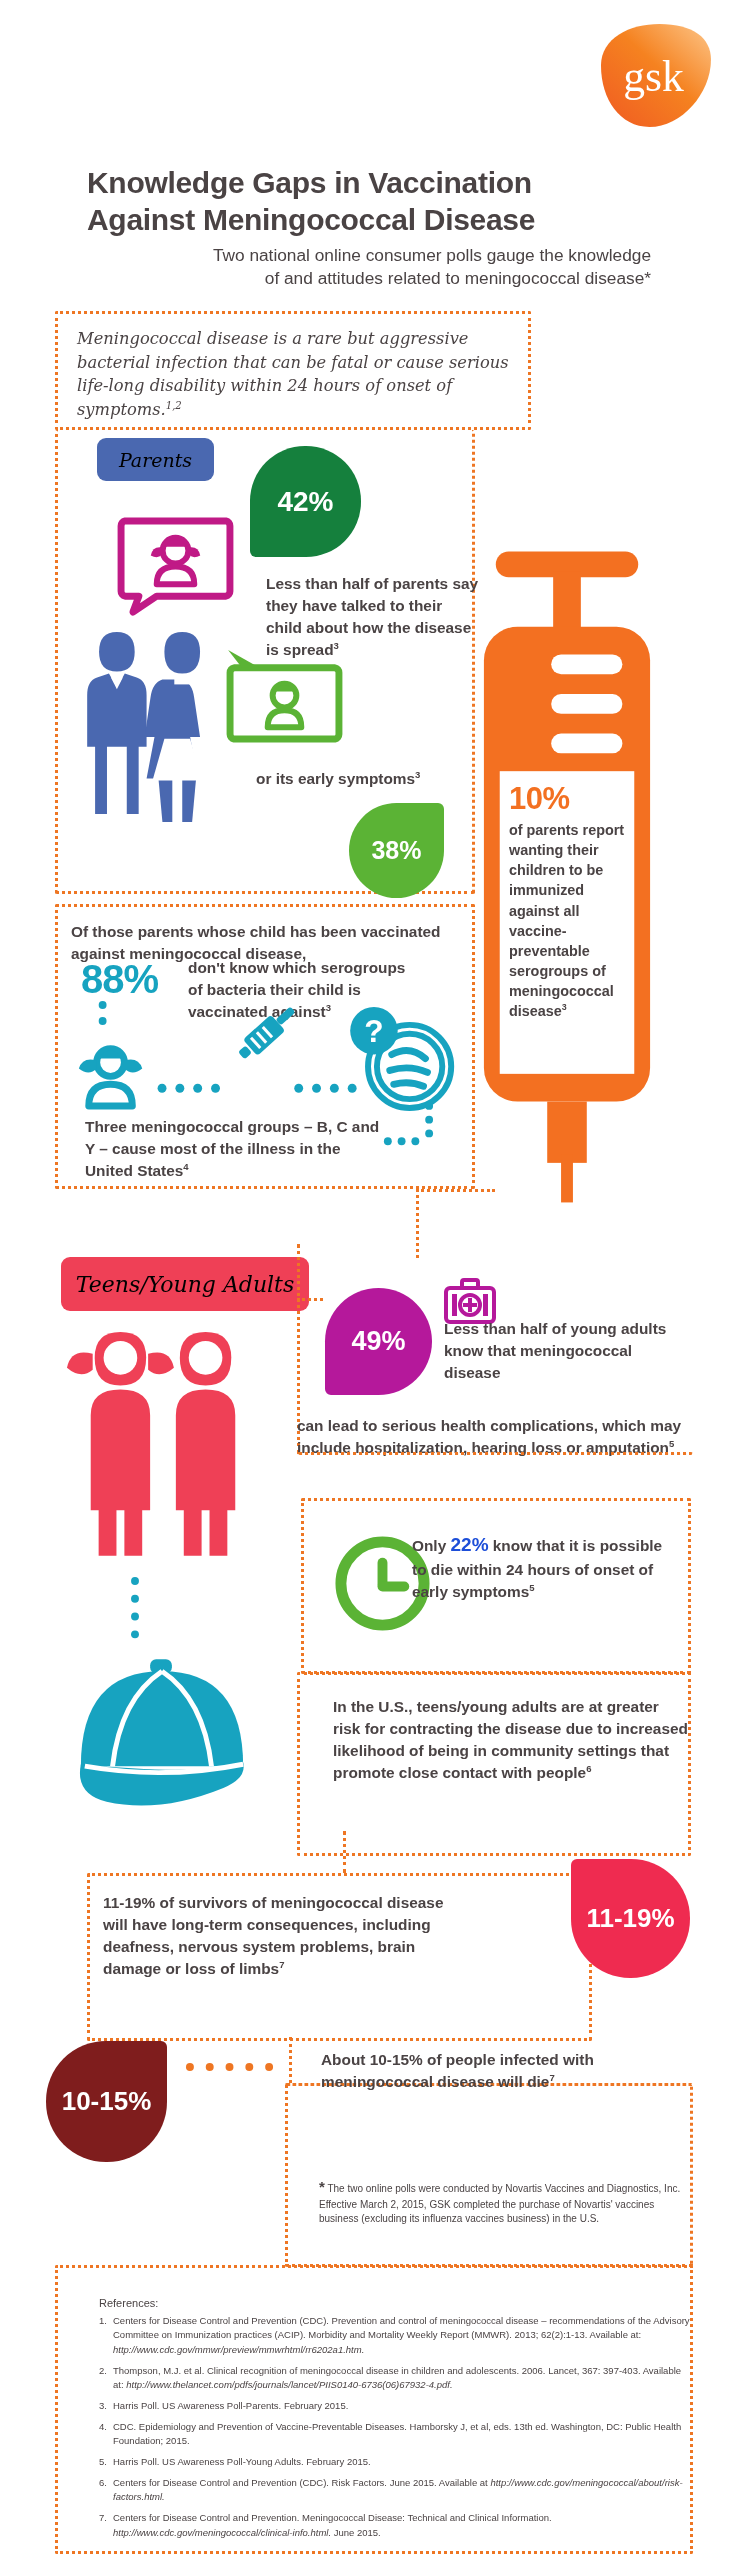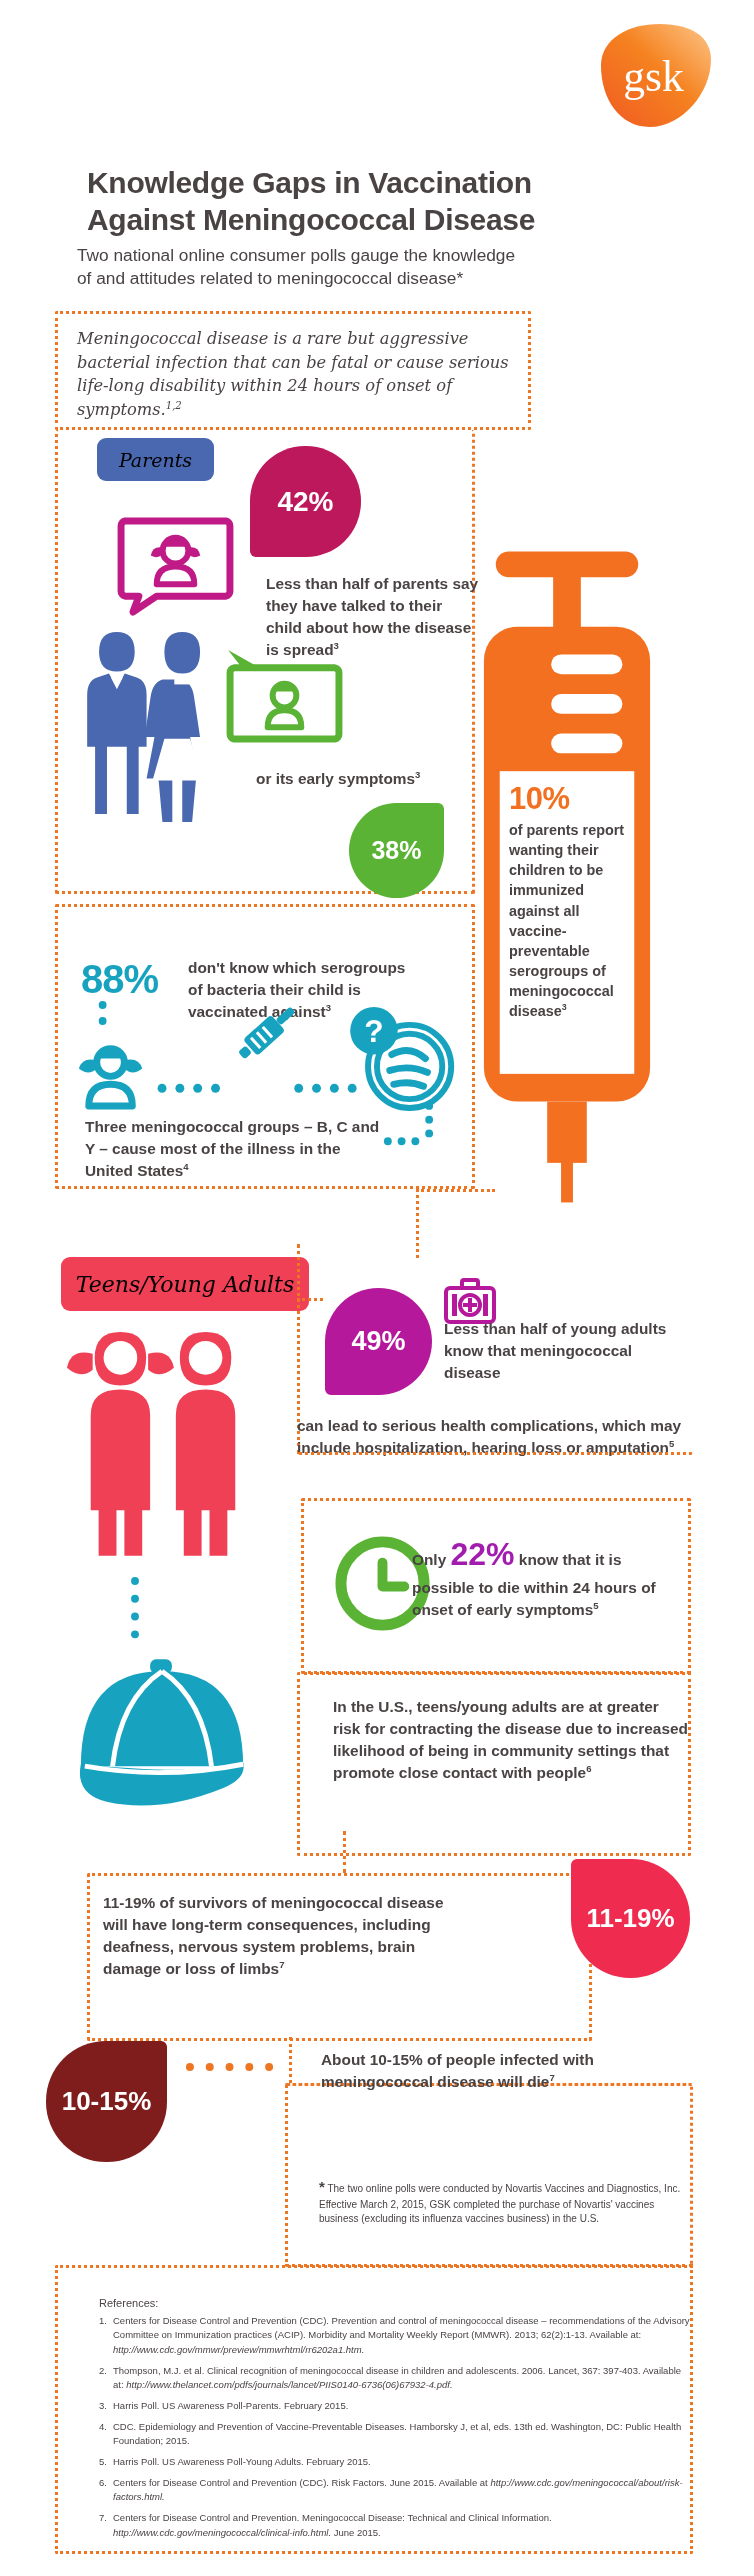--- a/index.html
+++ b/index.html
@@ -12,38 +12,38 @@
     border:3px dotted #ee7623;
     border-radius:2px;
     box-sizing:border-box;
   }
   .dot-line-v{position:absolute;border-left:3px dotted #ee7623;}
   .dot-line-h{position:absolute;border-top:3px dotted #ee7623;}
 
   
   #gsk-logo{position:absolute;left:594px;top:22px;width:119px;height:107px;}
   #title{position:absolute;left:87px;top:165px;width:555px;font-size:30px;font-weight:bold;line-height:1.22;color:#4a4344;letter-spacing:-0.3px;}
-  #subtitle{position:absolute;left:77px;top:244px;width:565px;font-size:17.3px;line-height:1.35;color:#4a4344;}
+  #subtitle{position:absolute;left:86px;top:244px;width:565px;font-size:17.3px;line-height:1.35;color:#4a4344;text-align:right;}
 
   
   #intro-box{left:55px;top:311px;width:476px;height:119px;}
   #intro-text{position:absolute;left:77px;top:327px;width:446px;
     font-family:"DejaVu Serif",serif;font-style:italic;font-size:16.3px;line-height:1.45;color:#4a4344;}
   .sup{font-size:0.62em;vertical-align:super;}
 
   
   .pill{position:absolute;border-radius:9px;color:#000000;
     font-family:"DejaVu Serif",serif;font-style:italic;display:flex;align-items:center;justify-content:center;}
   #parents-pill{left:97px;top:438px;width:117px;height:43px;background:#4a68b0;font-size:19px;}
   #teens-pill{left:61px;top:1257px;width:248px;height:54px;background:#ef4056;font-size:22px;}
 
   
   .blob{position:absolute;display:flex;align-items:center;justify-content:center;
     color:#fff;font-weight:bold;}
-  #blob42{left:250px;top:446px;width:111px;height:111px;background:#be185d;
+  #blob42{left:250px;top:446px;width:111px;height:111px;background:#15803d;
     border-radius:55px 55px 55px 6px;font-size:28px;}
   #blob38{left:349px;top:803px;width:95px;height:95px;background:#5bb335;
     border-radius:48px 6px 48px 48px;font-size:25px;}
   #blob49{left:325px;top:1288px;width:107px;height:107px;background:#b5189b;
     border-radius:54px 54px 54px 6px;font-size:27px;}
   #blob1119{left:571px;top:1859px;width:119px;height:119px;background:#ef2b50;
     border-radius:6px 59px 59px 59px;font-size:26px;}
   #blob1015{left:46px;top:2041px;width:121px;height:121px;background:#7f1d1d;
     border-radius:60px 6px 60px 60px;font-size:26px;}
 
@@ -56,21 +56,21 @@
   #n88{position:absolute;left:81px;top:957px;font-size:40px;font-weight:bold;color:#17a3c0;letter-spacing:-1px;text-align:center;}
   #t88body{left:188px;top:957px;width:228px;font-weight:bold;}
   #t3groups{left:85px;top:1116px;width:297px;font-weight:bold;}
   #t49{left:444px;top:1318px;width:238px;font-weight:bold;}
   #t49b{left:297px;top:1415px;width:396px;font-weight:bold;}
   #t22{left:412px;top:1532px;width:264px;font-weight:bold;}
   #tUS{left:333px;top:1696px;width:357px;font-weight:bold;}
   #t1119{left:103px;top:1892px;width:357px;font-weight:bold;}
   #t1015{left:321px;top:2049px;width:367px;font-weight:bold;}
 
-  .pct-inline{color:#a21caf;font-size:32px;font-weight:bold;}
+  .pct-inline{color:#1d4ed8;font-size:19px;font-weight:bold;}
 
   
   #syringe{position:absolute;left:476px;top:551px;width:182px;height:654px;}
 
   
   #footnote{position:absolute;left:319px;top:2176px;width:365px;font-size:10px;line-height:1.45;color:#4a4344;}
   #footnote .star{font-size:15px;font-weight:bold;}
   #refs-head{position:absolute;left:99px;top:2297px;font-size:11px;font-weight:normal;color:#4a4344;}
   #refs{position:absolute;left:99px;top:2314px;width:594px;font-size:9.5px;line-height:1.52;color:#4a4344;}
   #refs .ref{display:flex;margin-bottom:6.4px;}
@@ -170,20 +170,23 @@
         <path d="M84 154 h14 v44 h-10 Z"></path>
         <path d="M108 154 h14 l-4 44 h-10 Z"></path>
       </g>
       <path d="M78 156 h50 l-12 -42 h-26 Z" fill="#ffffff"></path>
       <path d="M100 50 h16 v9 h-16 Z" fill="#ffffff"></path>
     </svg>
   </div>
 
   <div class="dot-box" style="left:55px;top:904px;width:420px;height:285px;"></div>
 
+  <div class="bodytext" id="t88head">
+    <span>Of those parents whose child has been vaccinated against meningococcal disease,</span>
+  </div>
   <div id="n88">88%</div>
   <div class="bodytext" id="t88body">
     <span>don't know which serogroups of bacteria their child is vaccinated against</span><span class="sup">3</span>
   </div>
 
   <div style="position:absolute;left:65px;top:1001px;width:406px;height:124px;">
     <svg viewBox="0 0 410 125" width="406" height="124">
 
       <g fill="#17a3c0">
         <circle cx="38" cy="4" r="4"></circle>

